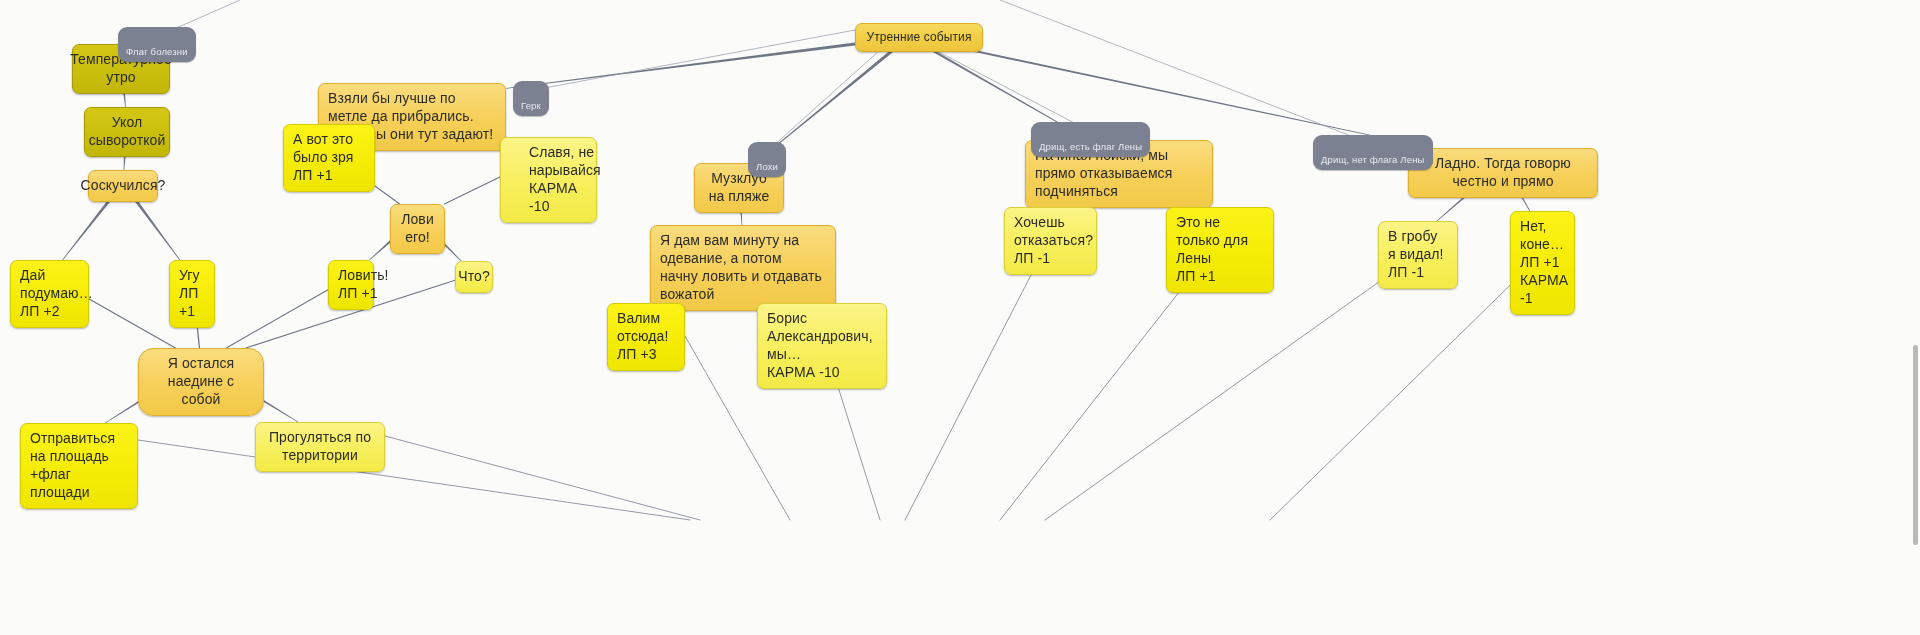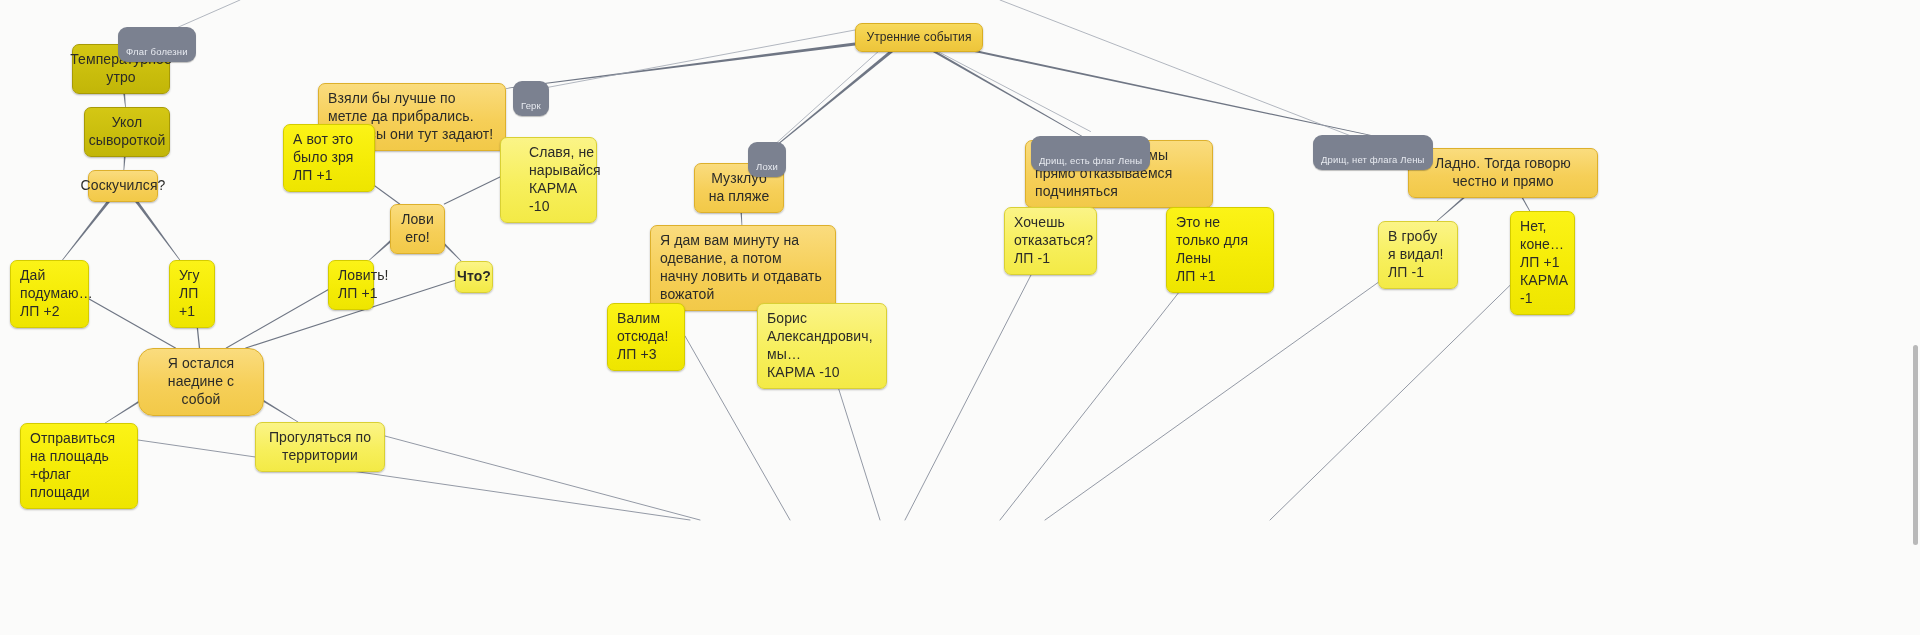--- a/index.html
+++ b/index.html
@@ -172,21 +172,21 @@
       <div class="node pale center-text" style="left: 255px; top: 422px; width: 130px; min-height: 27px;"><span>Прогуляться по территории</span></div>
       <div class="node mid" style="left: 318px; top: 83px; width: 188px; min-height: 35px;"><span>Взяли бы лучше по метле да прибрались.
 Вопросы они тут задают!</span></div>
       <div class="node bright" style="left: 283px; top: 124px; width: 92px; min-height: 33px; justify-content: flex-end;"><span>А вот это было зря
 ЛП +1</span></div>
       <div class="node pale" style="left: 500px; top: 137px; width: 97px; min-height: 33px; padding-left: 28px;"><span>Славя, не нарывайся
 КАРМА -10</span></div>
       <div class="node mid center-text" style="left: 390px; top: 204px; width: 55px; min-height: 26px;"><span>Лови его!</span></div>
       <div class="node bright" style="left: 328px; top: 260px; width: 46px; min-height: 33px;"><span>Ловить!
 ЛП +1</span></div>
-      <div class="node pale center-text" style="left: 455px; top: 261px; width: 38px; min-height: 26px; font-weight: bold;"><span>Что?</span></div>
+      <div class="node pale center-text" style="left: 455px; top: 261px; width: 38px; min-height: 26px;"><span>Что?</span></div>
       <div class="node mid center-text" style="left: 694px; top: 163px; width: 90px; min-height: 26px;"><span>Музклуб на пляже</span></div>
       <div class="node mid" style="left: 650px; top: 225px; width: 186px; min-height: 35px;"><span>Я дам вам минуту на одевание, а потом
 начну ловить и отдавать вожатой</span></div>
       <div class="node bright" style="left: 607px; top: 303px; width: 78px; min-height: 33px;"><span>Валим отсюда!
 ЛП +3</span></div>
       <div class="node pale" style="left: 757px; top: 303px; width: 130px; min-height: 33px;"><span>Борис Александрович, мы…
 КАРМА -10</span></div>
       <div class="node mid" style="left: 1025px; top: 140px; width: 188px; min-height: 35px;"><span>Начиная поиски, мы прямо отказываемся
 подчиняться</span></div>
       <div class="node pale" style="left: 1004px; top: 207px; width: 93px; min-height: 33px;"><span>Хочешь отказаться?
@@ -197,21 +197,21 @@
       <div class="node pale" style="left: 1378px; top: 221px; width: 80px; min-height: 33px;"><span>В гробу я видал!
 ЛП -1</span></div>
       <div class="node bright" style="left: 1510px; top: 211px; width: 65px; min-height: 45px;"><span>Нет, коне…
 ЛП +1
 КАРМА -1</span></div>
     </div>
   <div id="flags">
       <div class="flag" style="left: 118px; top: 27px;">Флаг болезни</div>
       <div class="flag" style="left: 513px; top: 81px;">Герк</div>
       <div class="flag" style="left: 748px; top: 142px;">Лохи</div>
-      <div class="flag" style="left: 1031px; top: 136px; text-align: right;">Дрищ, есть флаг Лены</div>
+      <div class="flag" style="left: 1031px; top: 122px; text-align: right;">Дрищ, есть флаг Лены</div>
       <div class="flag" style="left: 1313px; top: 135px;">Дрищ, нет флага Лены</div>
     </div>
 
   <div id="scrollbar-track">
     <div id="scrollbar-thumb"></div>
   </div>
 
 </div>
 
 </body></html>

